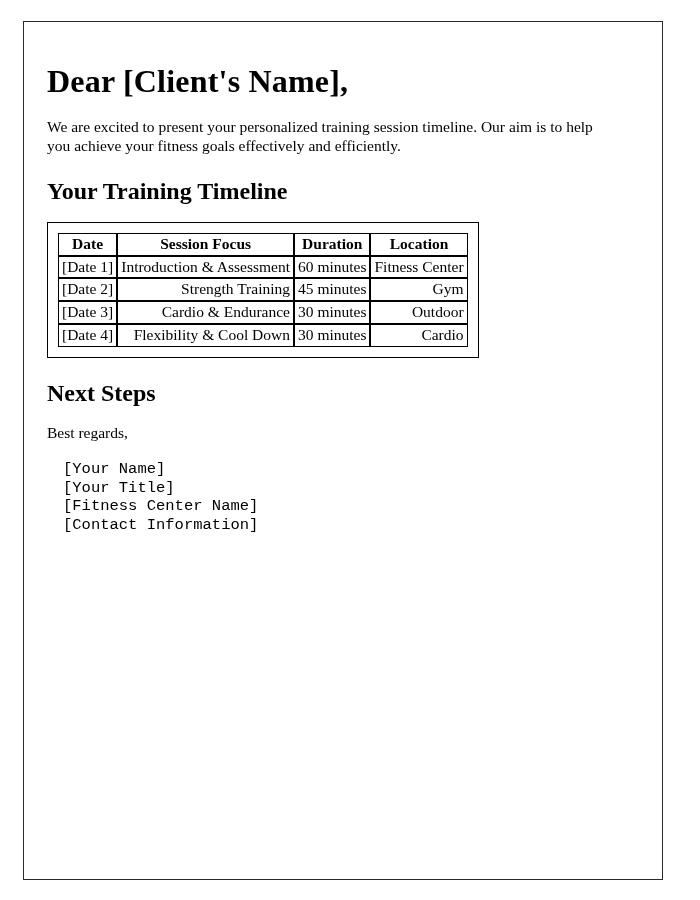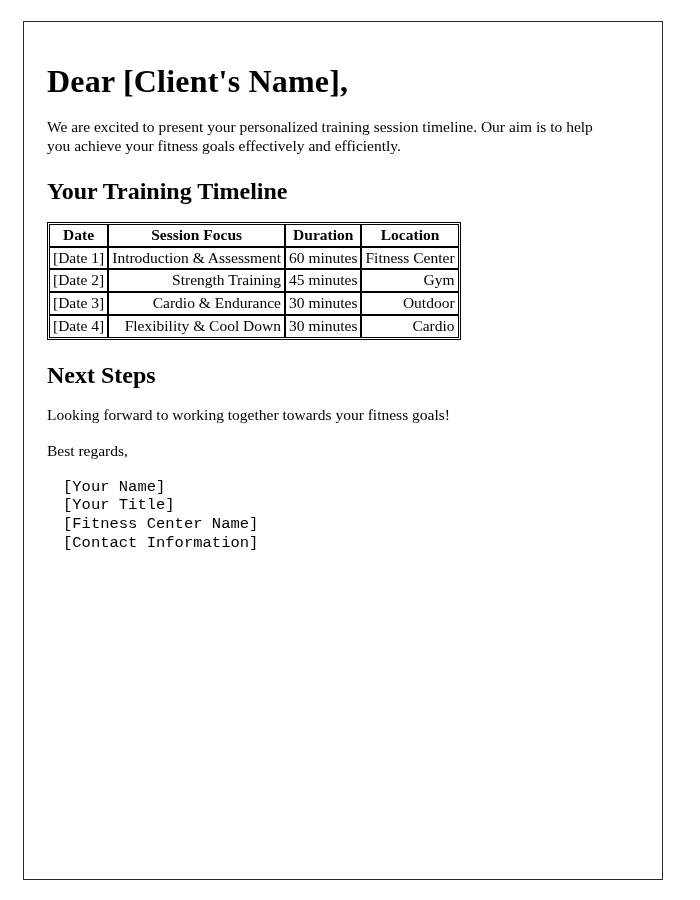--- a/index.html
+++ b/index.html
@@ -59,21 +59,21 @@
     font-size: 15.5px;
     line-height: 1.22;
     margin: 16px;
     font-family: Liberation Mono, monospace;
   }
 
   table.timeline-table {
     border-collapse: separate;
     border-spacing: 0;
     border: 1px solid #000000;
-    padding: 1px;
+    padding: 10px;
     margin: 0 0 6px 0;
     font-size: 15.5px;
     background: #ffffff;
   }
   table.timeline-table th,
   table.timeline-table td {
     border: 1px solid #000000;
     padding: 1px 3px;
     line-height: 1.22;
     white-space: nowrap;
@@ -132,21 +132,20 @@
           <td>Flexibility &amp; Cool Down</td>
           <td>30 minutes</td>
           <td>Cardio</td>
         </tr>
       </tbody>
     </table>
 
     <h2 class="section-heading">Next Steps</h2>
 
 
-    <p class="body-text">Looking forward to working together towards your fitness goals!</p>
 
     <p class="body-text">Best regards,</p>
 
     <p class="signature-block">
       <span>[Your Name]</span><br>
       <span>[Your Title]</span><br>
       <span>[Fitness Center Name]</span><br>
       <span>[Contact Information]</span>
     </p>
 

